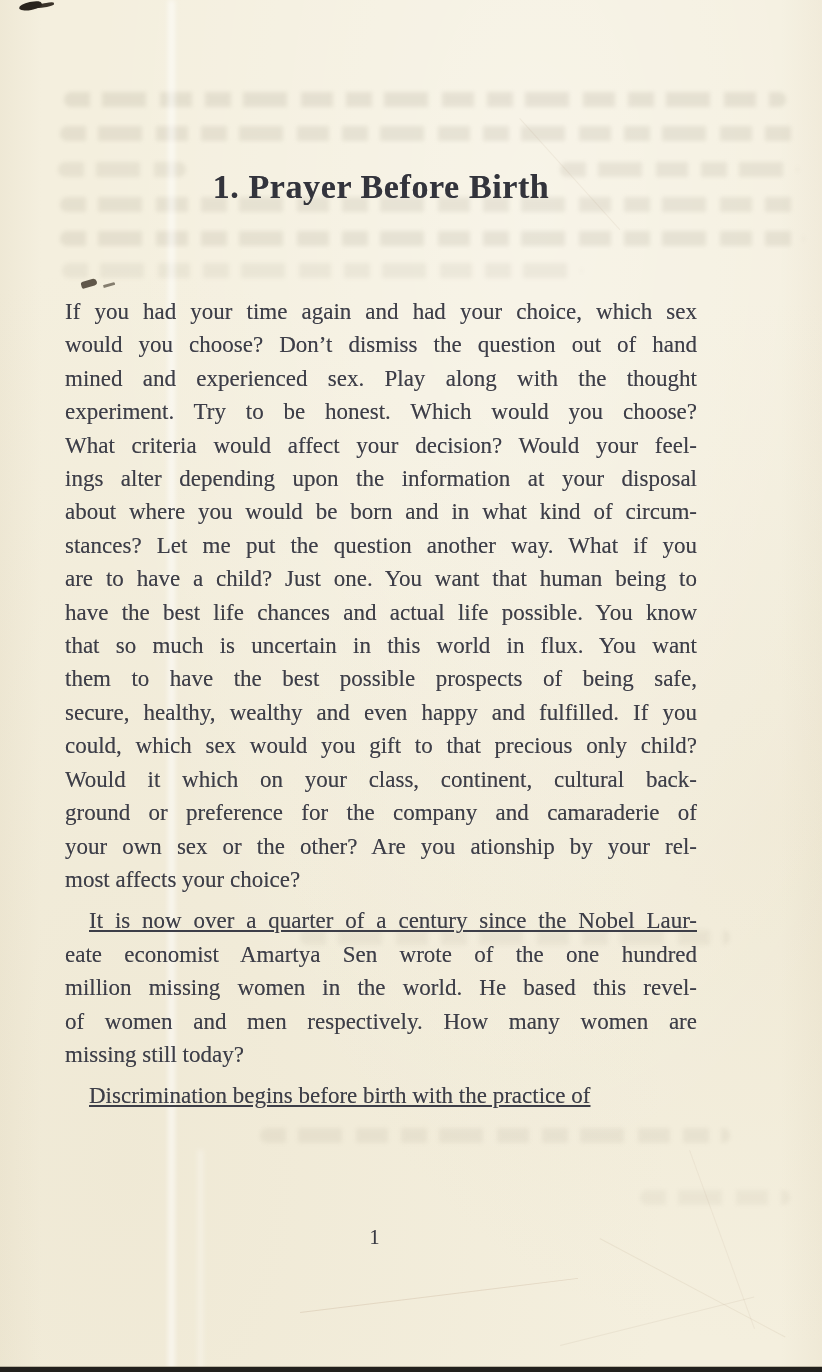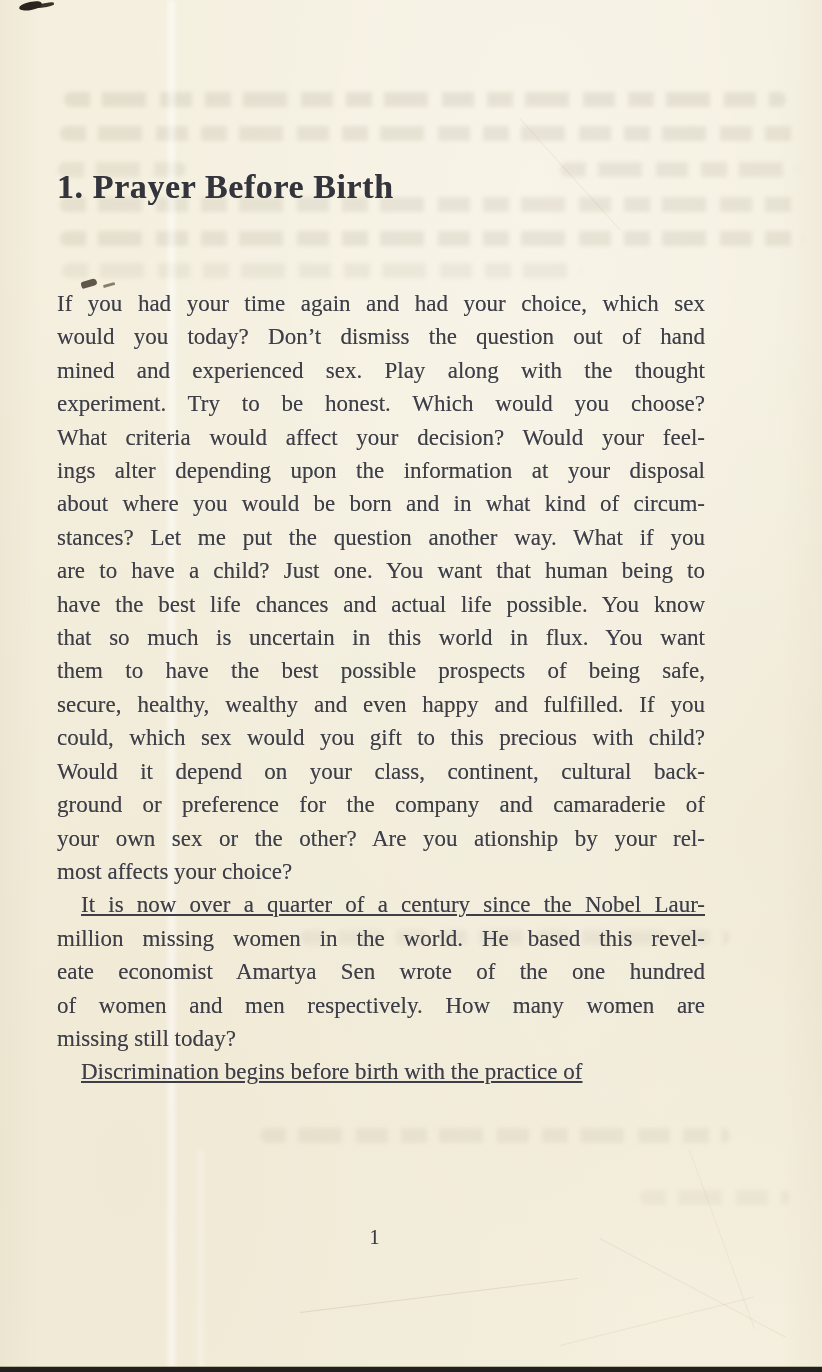--- a/index.html
+++ b/index.html
@@ -12,33 +12,33 @@
     background-image:
       radial-gradient(ellipse at 65% 15%, rgba(255,255,255,.30), rgba(255,255,255,0) 60%),
       radial-gradient(ellipse at 15% 85%, rgba(221,209,178,.20), rgba(221,209,178,0) 55%),
       radial-gradient(ellipse at 95% 60%, rgba(226,215,186,.22), rgba(226,215,186,0) 45%),
       linear-gradient(90deg, rgba(224,214,190,.28) 0%, rgba(224,214,190,0) 5%, rgba(224,214,190,0) 95%, rgba(224,214,190,.25) 100%);
   }
 
   
   .heading{
     position:absolute;left:57px;top:144px;width:648px;
-    text-align:left;
+    text-align:center;
     font-size:34px;line-height:40px;
     letter-spacing:.6px;
     color:#33343c;
     text-shadow:0 0 .6px rgba(51,52,60,.55);
   }
   .body-text{
     position:absolute;left:57px;top:287px;width:648px;
     font-size:23px;line-height:33.4px;
     color:#3d3e48;
     text-shadow:0 0 .55px rgba(61,62,72,.5);
   }
-  .para{margin:0;padding:0;}
+  .para{margin:8px;padding:0;}
   .line{text-align:justify;text-align-last:justify;white-space:normal;}
   .line.last{text-align-last:left;}
   .line.indent{text-indent:24px;text-decoration:underline;}
   .folio{
     position:absolute;left:51px;top:1226px;width:648px;
     text-align:center;
     font-size:20px;color:#3a3b44;
     letter-spacing:1px;
     text-shadow:0 0 .5px rgba(58,59,68,.5);
   }
@@ -108,42 +108,42 @@
   <div class="crease" style="left:690px;top:1150px;width:190px;transform:rotate(70deg);opacity:.45;"></div>
 
   <div class="smudge"></div>
   <div class="ink-mark"></div>
 
   <h1 class="heading">1. Prayer Before Birth</h1>
 
   <div class="body-text">
       <div class="para">
         <div class="line">If you had your time again and had your choice, which sex</div>
-        <div class="line">would you today? Don’t dismiss the question out of hand</div>
+        <div class="line">would you choose? Don’t dismiss the question out of hand</div>
         <div class="line">mined and experienced sex. Play along with the thought</div>
         <div class="line">experiment. Try to be honest. Which would you choose?</div>
         <div class="line">What criteria would affect your decision? Would your feel-</div>
         <div class="line">ings alter depending upon the information at your disposal</div>
         <div class="line">about where you would be born and in what kind of circum-</div>
         <div class="line">stances? Let me put the question another way. What if you</div>
         <div class="line">are to have a child? Just one. You want that human being to</div>
         <div class="line">have the best life chances and actual life possible. You know</div>
         <div class="line">that so much is uncertain in this world in flux. You want</div>
         <div class="line">them to have the best possible prospects of being safe,</div>
         <div class="line">secure, healthy, wealthy and even happy and fulfilled. If you</div>
-        <div class="line">could, which sex would you gift to this precious with child?</div>
-        <div class="line">Would it depend on your class, continent, cultural back-</div>
+        <div class="line">could, which sex would you gift to that precious only child?</div>
+        <div class="line">Would it which on your class, continent, cultural back-</div>
         <div class="line">ground or preference for the company and camaraderie of</div>
         <div class="line">your own sex or the other? Are you ationship by your rel-</div>
         <div class="line last">most affects your choice?</div>
       </div>
       <div class="para">
         <div class="line indent">It is now over a quarter of a century since the Nobel Laur-</div>
+        <div class="line">eate economist Amartya Sen wrote of the one hundred</div>
         <div class="line">million missing women in the world. He based this revel-</div>
-        <div class="line">eate economist Amartya Sen wrote of the one hundred</div>
         <div class="line">of women and men respectively. How many women are</div>
         <div class="line last">missing still today?</div>
       </div>
       <div class="para">
         <div class="line last indent">Discrimination begins before birth with the practice of</div>
       </div>
     </div>
 
   <div class="folio">1</div>
 

